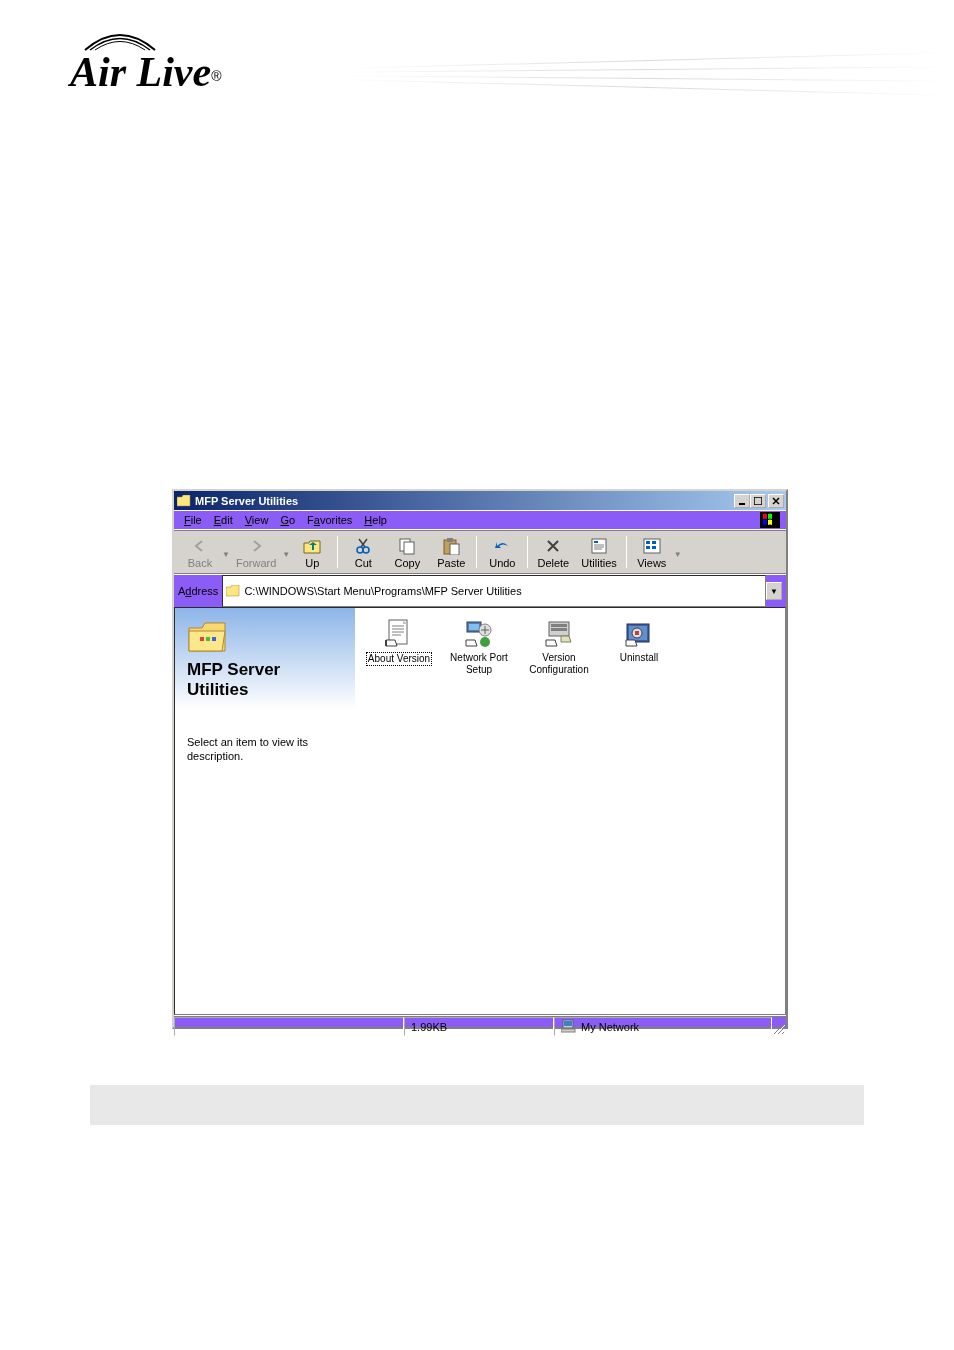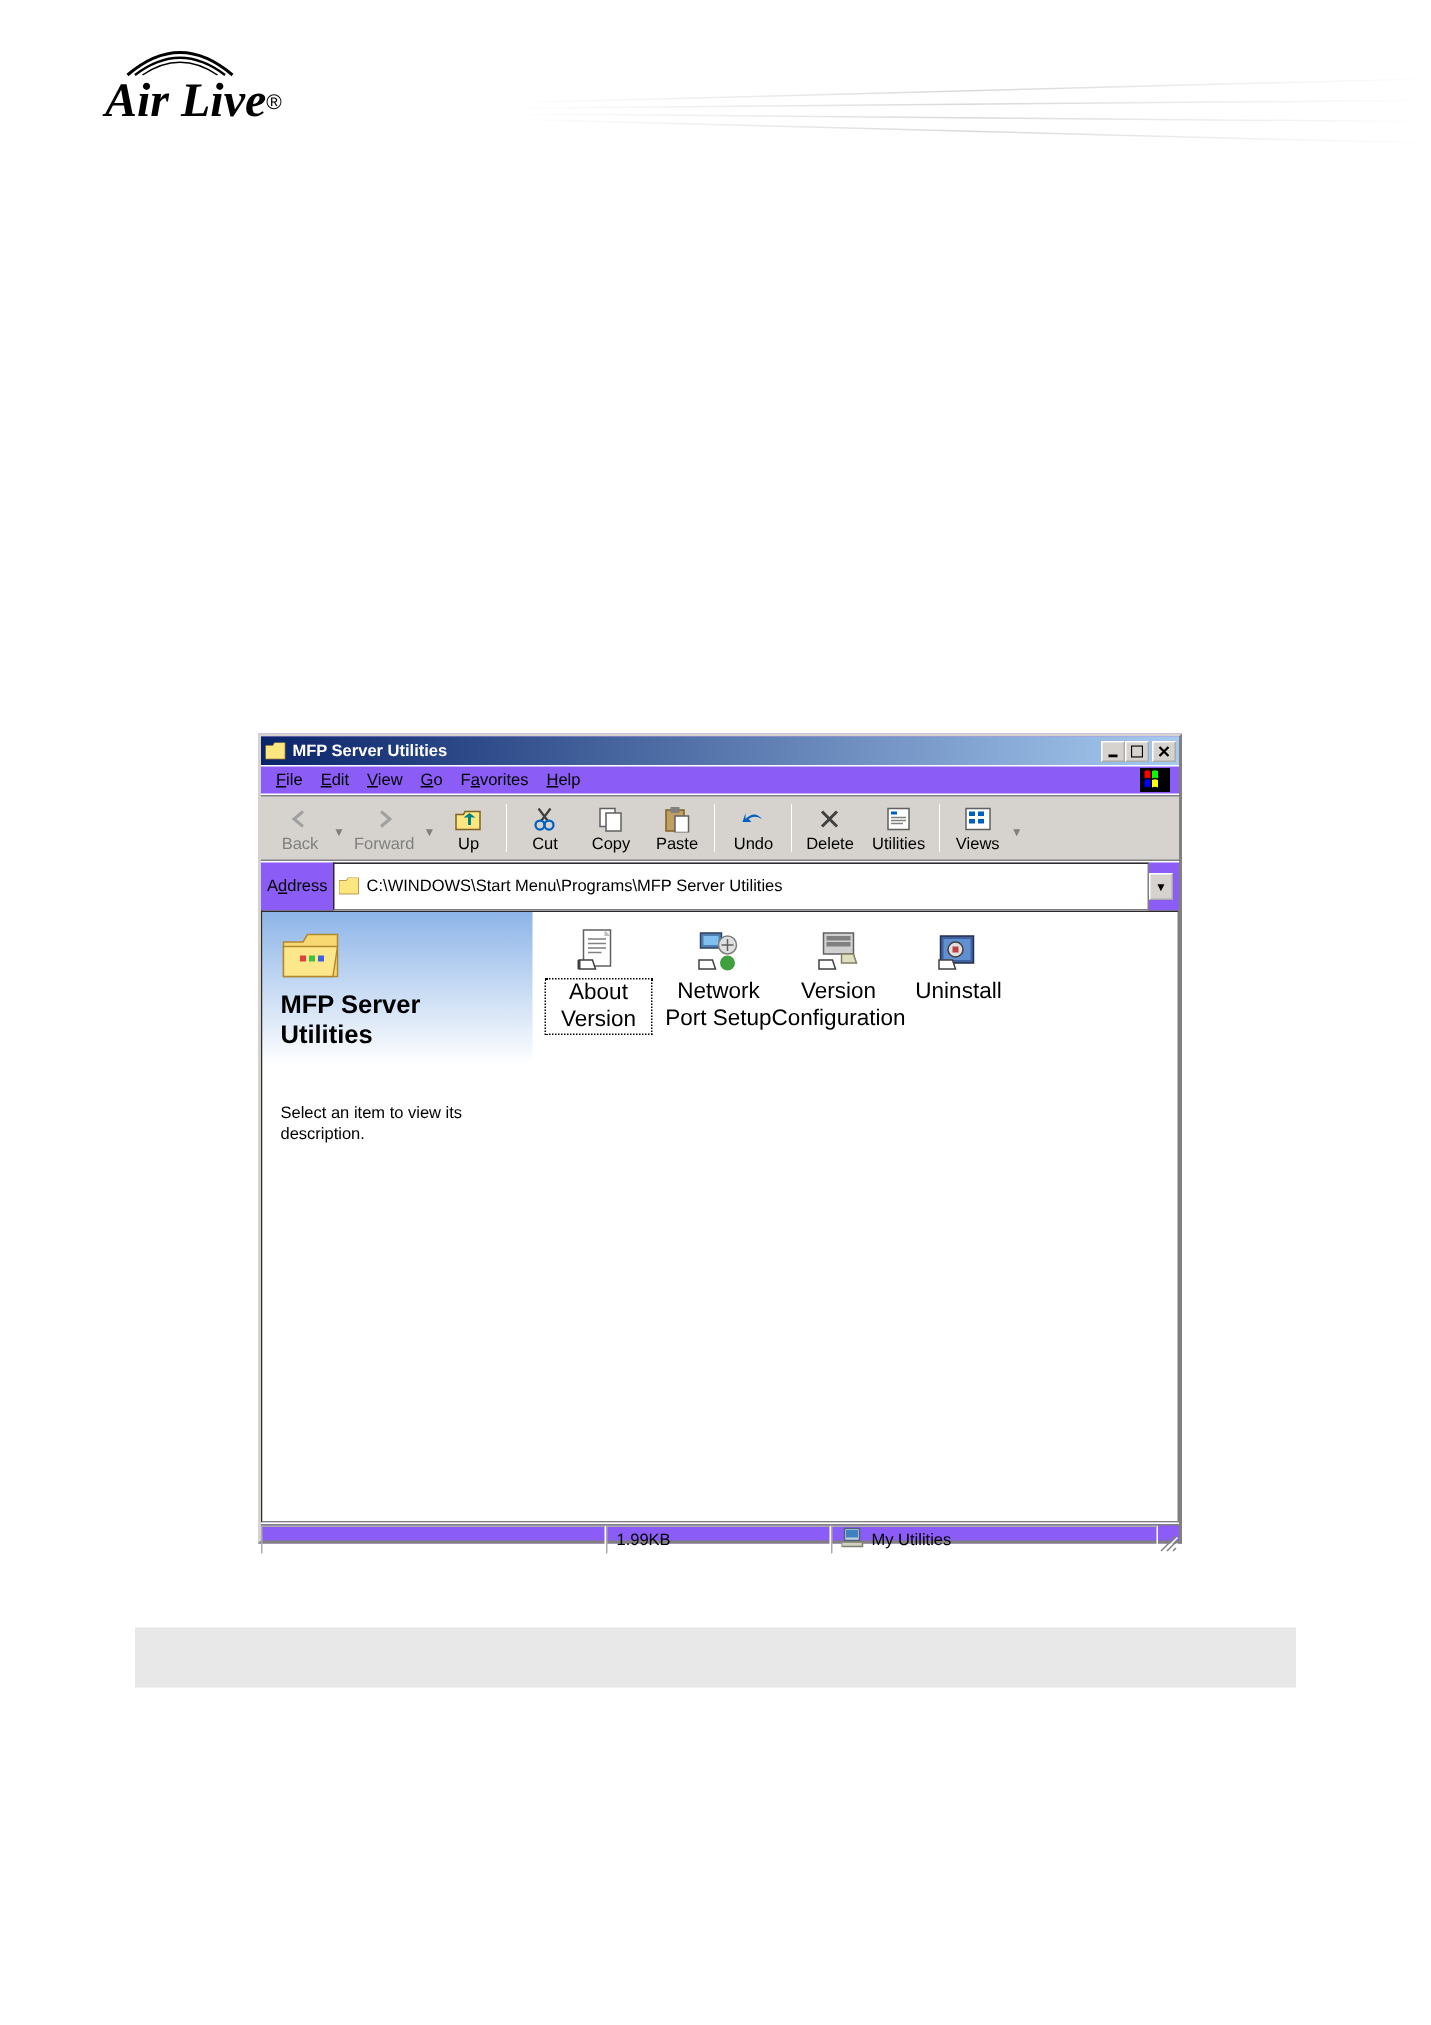--- a/index.html
+++ b/index.html
@@ -1,19 +1,19 @@
 <!DOCTYPE html>
 <html><head>
   <meta charset="utf-8">
   <style>
     * { box-sizing: border-box; margin: 0; padding: 0; }
     body { width: 954px; height: 1350px; font-family: Tahoma, sans-serif; font-size: 11px; background: #fff; position: relative; }
     
     .logo-area { position: absolute; top: 30px; left: 70px; width: 200px; height: 70px; }
-    .logo-text { font-family: "Times New Roman", serif; font-size: 32px; font-weight: bold; font-style: italic; }
+    .logo-text { font-family: "Times New Roman", serif; font-size: 42px; font-weight: bold; font-style: italic; }
     .logo-reg { font-size: 14px; vertical-align: super; }
     .logo-arc { position: absolute; top: -5px; left: 10px; }
     
     .swoosh-bg { position: absolute; top: 60px; left: 340px; right: 0; height: 80px; }
     .swoosh-line { height: 1px; background: linear-gradient(90deg, rgba(180,180,180,0) 0%, rgba(180,180,180,0.5) 50%, rgba(180,180,180,0) 100%); margin-bottom: 8px; }
     
     .bottom-bar { position: absolute; bottom: 225px; left: 90px; right: 90px; height: 40px; background: #e8e8e8; }
     
     .window { position: absolute; top: 489px; left: 172px; width: 616px; height: 540px; border: 2px outset #d6d3ce; background: #8b5cf6; }
     
@@ -44,21 +44,21 @@
     
     .content { display: flex; height: 408px; background: #fff; border: 1px inset #808080; }
     .sidebar { width: 180px; background: linear-gradient(180deg, #8db5e8 0%, #fff 25%, #fff 100%); padding: 12px; }
     .sidebar-icon { width: 40px; height: 34px; margin-bottom: 6px; display: flex; align-items: center; justify-content: center; }
     .sidebar-title { font-size: 17px; font-weight: bold; font-family: Arial, sans-serif; margin-bottom: 24px; line-height: 1.2; }
     .sidebar-desc { line-height: 1.3; margin-top: 34px; }
     
     .files { flex: 1; padding: 10px 8px; display: flex; gap: 8px; align-items: flex-start; }
     .file-item { display: flex; flex-direction: column; align-items: center; width: 72px; cursor: default; }
     .file-icon { width: 32px; height: 32px; display: flex; align-items: center; justify-content: center; margin-bottom: 2px; }
-    .file-label { text-align: center; line-height: 1.2; font-size: 15px; }
+    .file-label { text-align: center; line-height: 1.2; font-size: 10px; }
     .file-label.selected { border: 1px dotted #000; padding: 0 1px; }
     
     .statusbar { height: 20px; display: flex; border-top: 1px solid #808080; }
     .status-top { height: 1px; background: #fff; }
     .status-panel { border: 1px inset #fff; padding: 2px 6px; display: flex; align-items: center; }
     .status-panel.left { width: 230px; }
     .status-panel.mid { width: 150px; }
     .status-panel.right { flex: 1; }
     .grip { width: 14px; height: 14px; align-self: flex-end; }
   </style>
@@ -323,20 +323,20 @@
       <span>1.99KB</span>
     </div>
     <div class="status-panel right">
       <span style="margin-right:4px;">
         <svg width="16" height="14" viewBox="0 0 16 14">
             <rect x="2" y="1" width="10" height="8" fill="#c0d0e0" stroke="#506080"></rect>
             <rect x="3" y="2" width="8" height="5" fill="#4080c0"></rect>
             <rect x="0" y="10" width="14" height="3" fill="#d0d0c0" stroke="#808070"></rect>
           </svg>
       </span>
-      <span>My Utilities</span>
+      <span>My Network</span>
     </div>
     <svg class="grip" width="14" height="14">
       <path d="M12 2 L2 12 M12 6 L6 12 M12 10 L10 12" stroke="#808080"></path>
       <path d="M13 3 L3 13 M13 7 L7 13 M13 11 L11 13" stroke="#fff"></path>
     </svg>
   </div>
 </div>
 
 </body></html>

